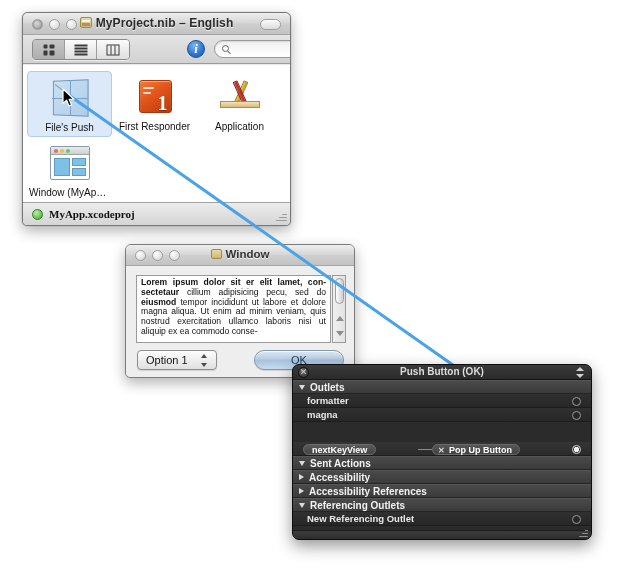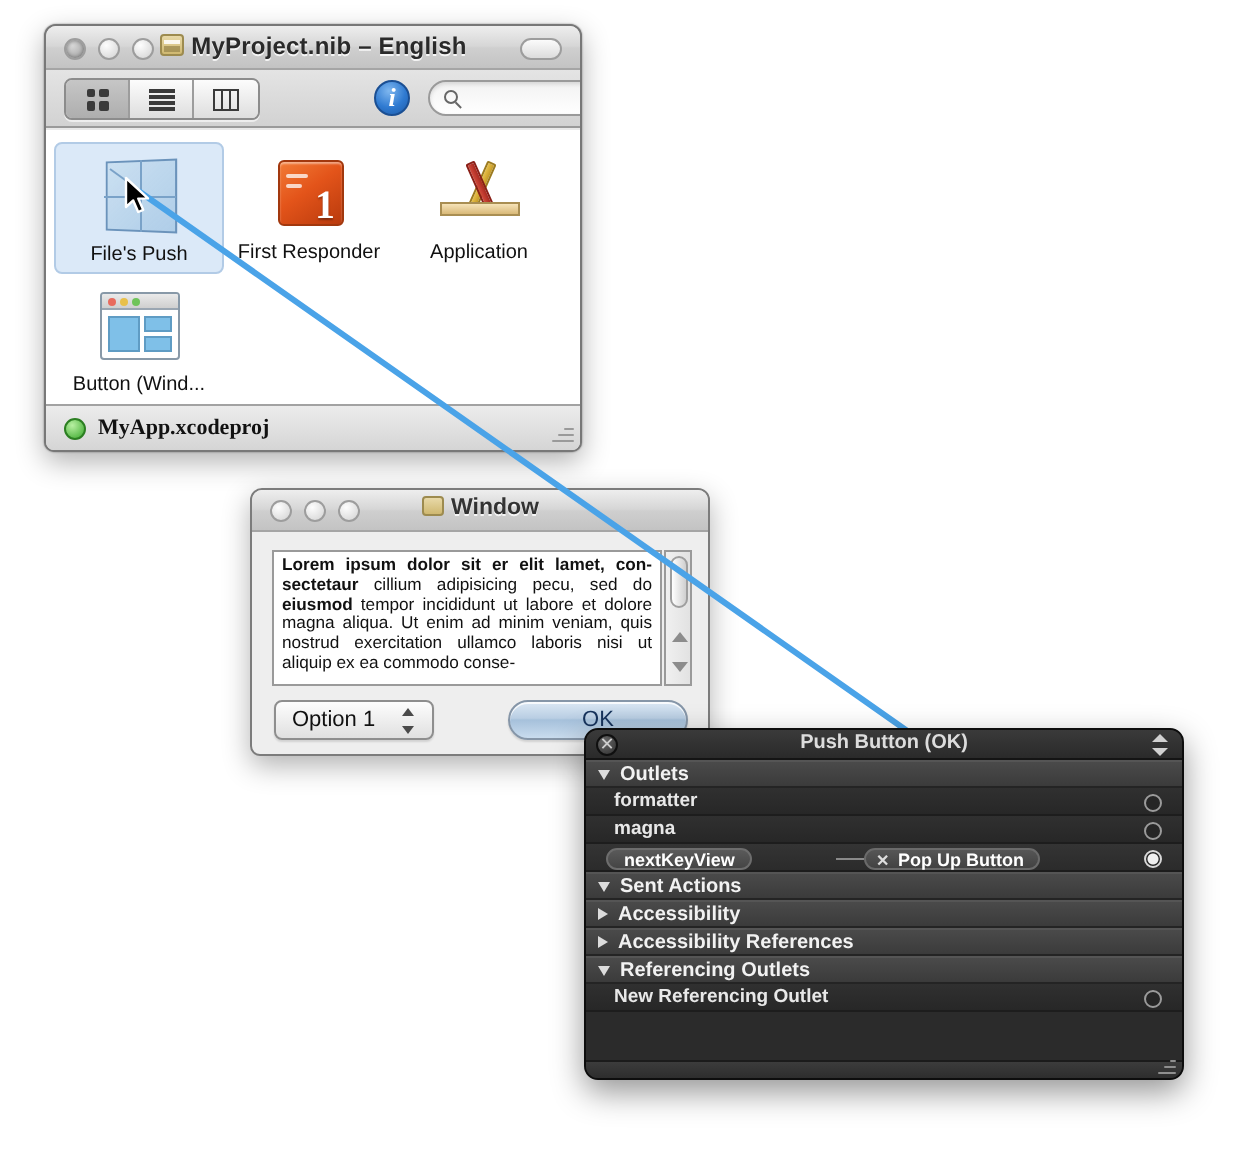--- a/index.html
+++ b/index.html
@@ -246,21 +246,21 @@
   .row {
     position:relative; height:14px; display:flex; align-items:center; padding-left:14px;
     background: linear-gradient(to bottom,#303030,#272727);
     border-bottom:1px solid #1d1d1d;
     font-size:9.5px; color:#e8e8e8; font-weight:bold;
   }
   .row .dot-well { position:absolute; right:10px; top:3px; width:9px; height:9px; border-radius:50%;
                    border:1px solid #9b9b9b; background:#262626; }
   .row .dot-well.filled { background: radial-gradient(circle, #f0f0f0 0 2.5px, #262626 3px);
                           border-color:#d8d8d8; }
-  .row.connected { background: linear-gradient(to bottom,#343434,#2b2b2b); }
+  .row.connected { background: linear-gradient(to bottom,#343434,#2b2b2b); margin-top: 20px; }
   .conn-pill {
     position:absolute; left:10px; top:2px; height:11px; padding:0 8px; border-radius:6px;
     background: linear-gradient(to bottom,#5a5a5a,#454545); border:1px solid #6d6d6d;
     font-size:9px; color:#fff; line-height:10px; font-weight:bold;
   }
   .conn-line { position:absolute; left:125px; top:7px; width:14px; height:1px; background:#8a8a8a; }
   .conn-target {
     position:absolute; left:139px; top:2px; height:11px; padding:0 7px 0 16px; border-radius:6px;
     background: linear-gradient(to bottom,#565656,#424242); border:1px solid #6a6a6a;
     font-size:9px; color:#fff; line-height:10px; font-weight:bold;
@@ -379,21 +379,21 @@
               </div>
               <div class="ct">
                   <span class="l"></span>
                   <span class="r">
                     <i></i>
                     <i></i>
                   </span>
                 </div>
             </div>
           </div>
-          <div class="lbl">Button (Wind...</div>
+          <div class="lbl">Window (MyApp...</div>
         </div>
 
       </div>
     </div>
 
     <div class="nib-status">
       <span class="status-dot"></span>
       <span class="status-text">MyApp.xcodeproj</span>
       <span class="grip">
           <i></i>

